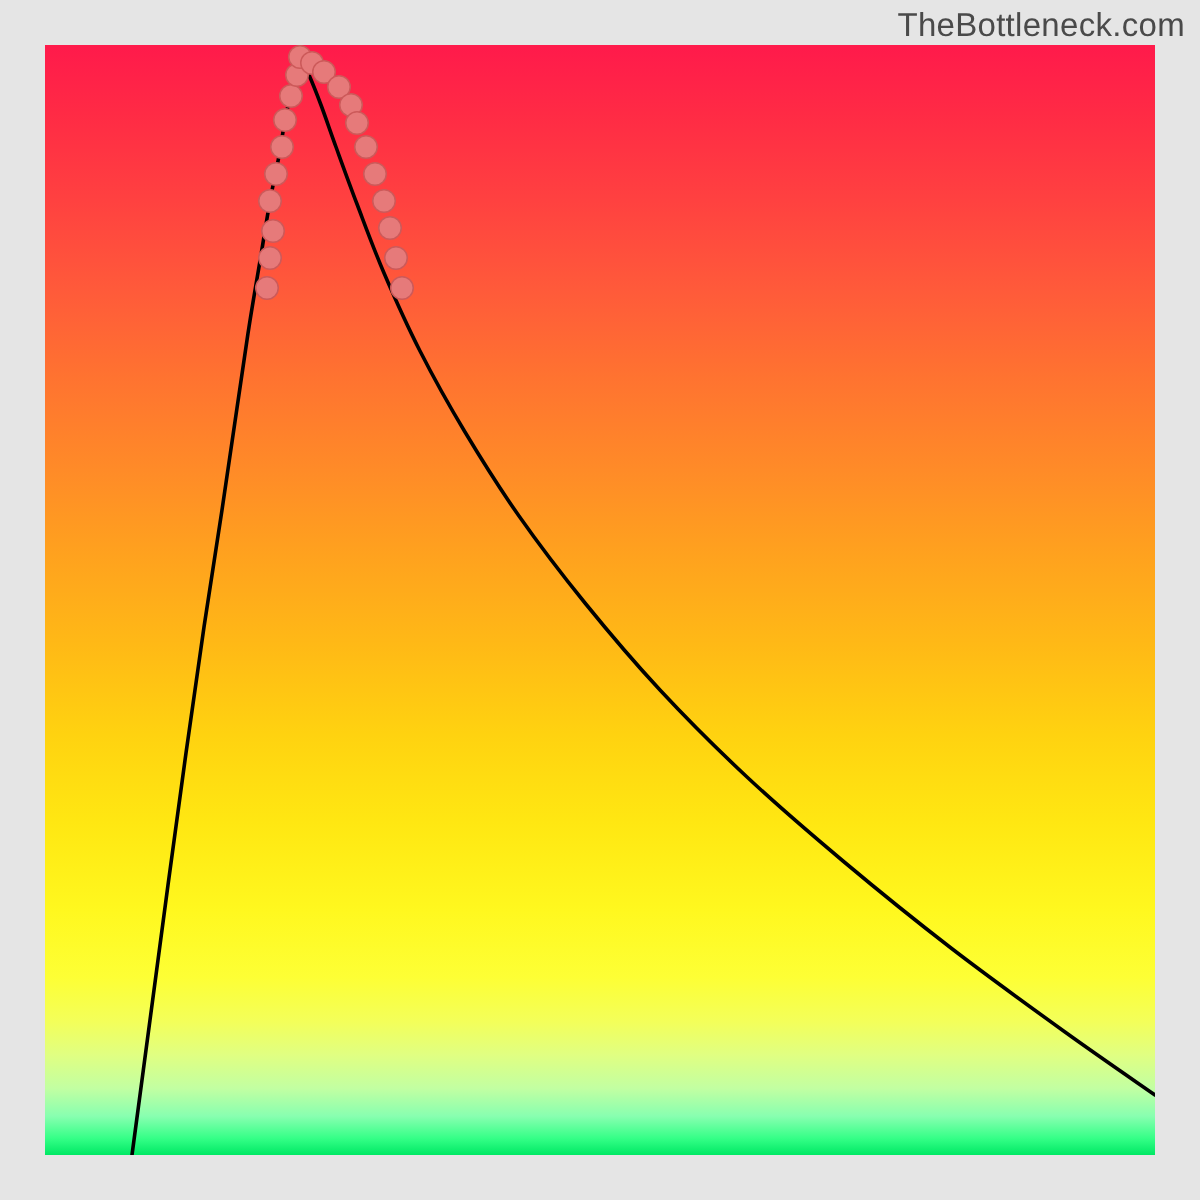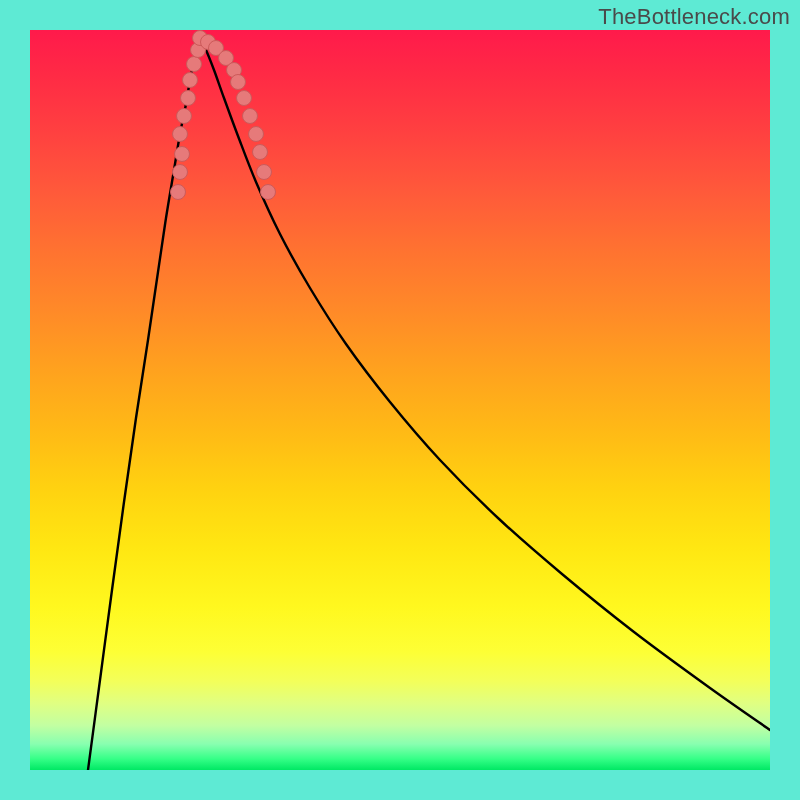--- a/index.html
+++ b/index.html
@@ -8,21 +8,21 @@
     width: 800px;
     height: 800px;
     overflow: hidden;
     background: #000;
     font-family: Arial, Helvetica, sans-serif;
   }
   .stage {
     position: relative;
     width: 800px;
     height: 800px;
-    background: #5eead4;
+    background: #e5e5e5;
   }
   .plot {
     position: absolute;
     left: 30px;
     top: 30px;
     width: 740px;
     height: 740px;
     overflow: hidden;
   }
   .gradient {

